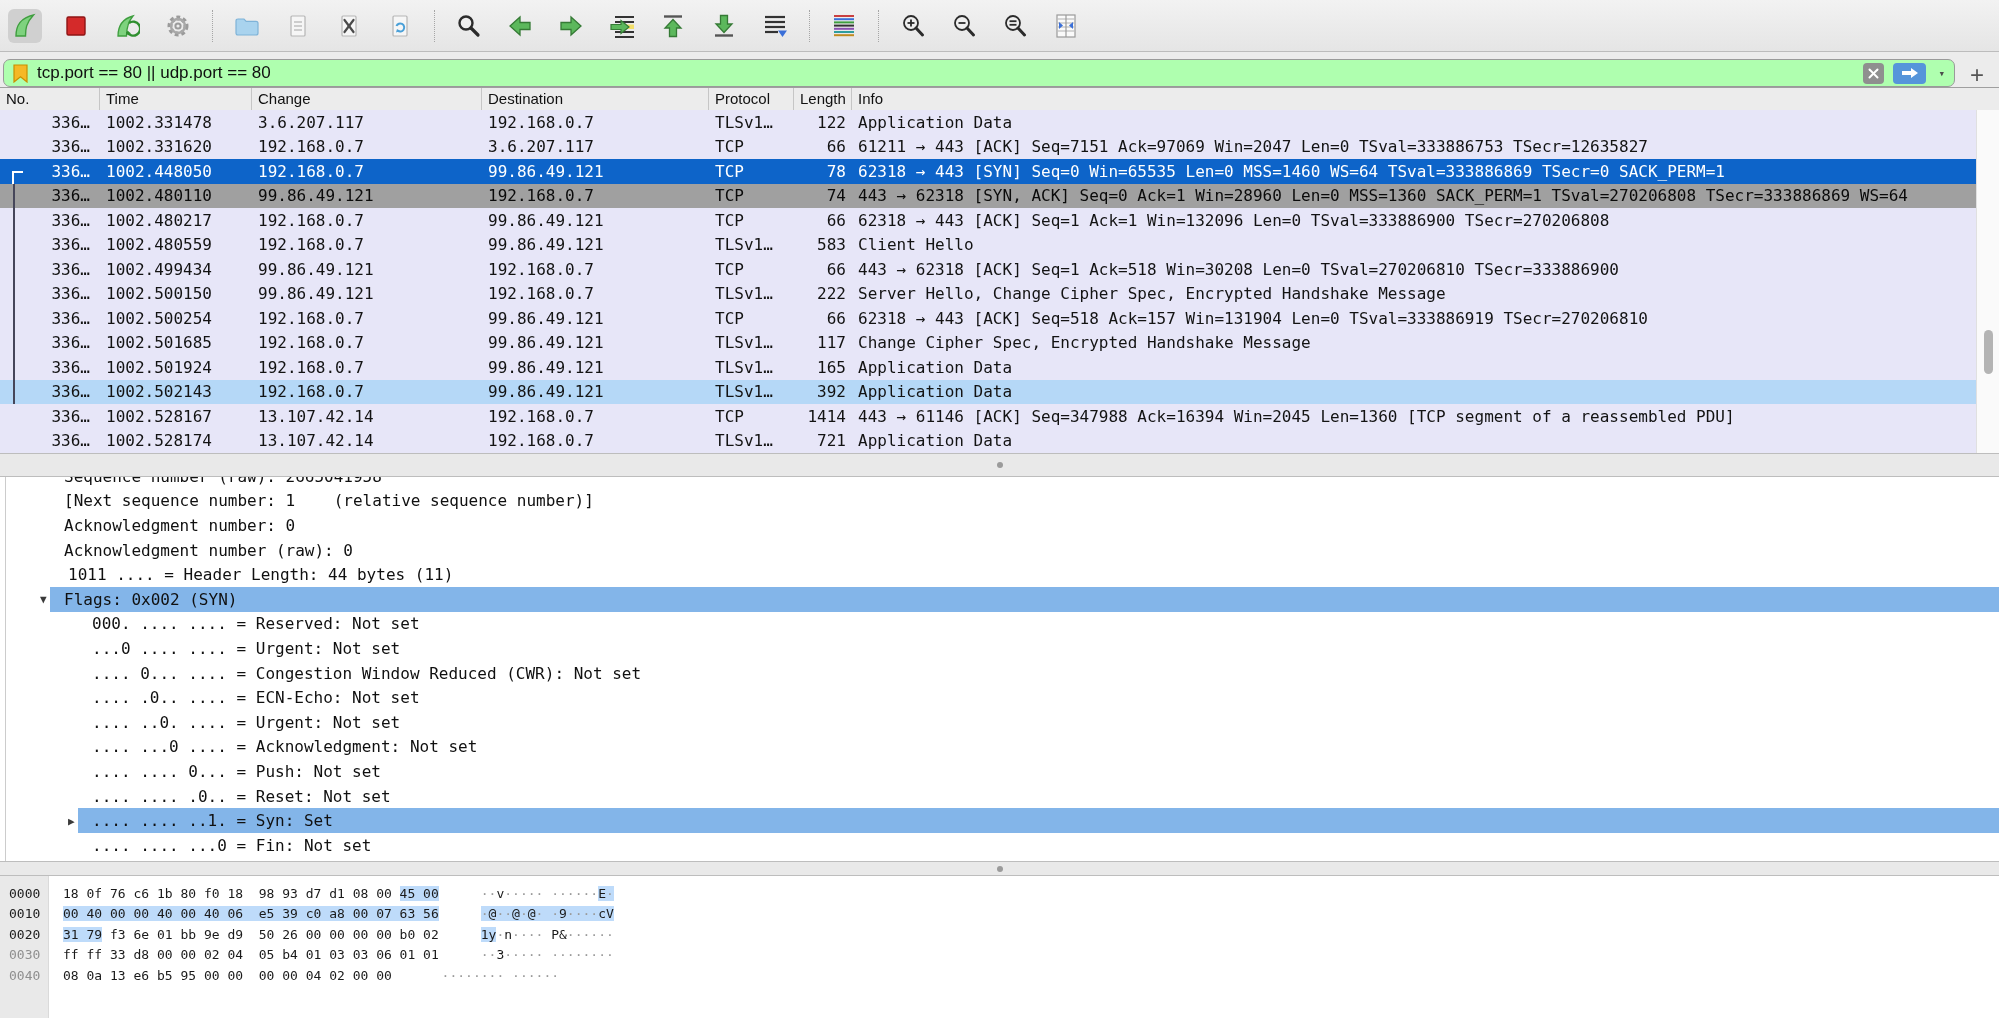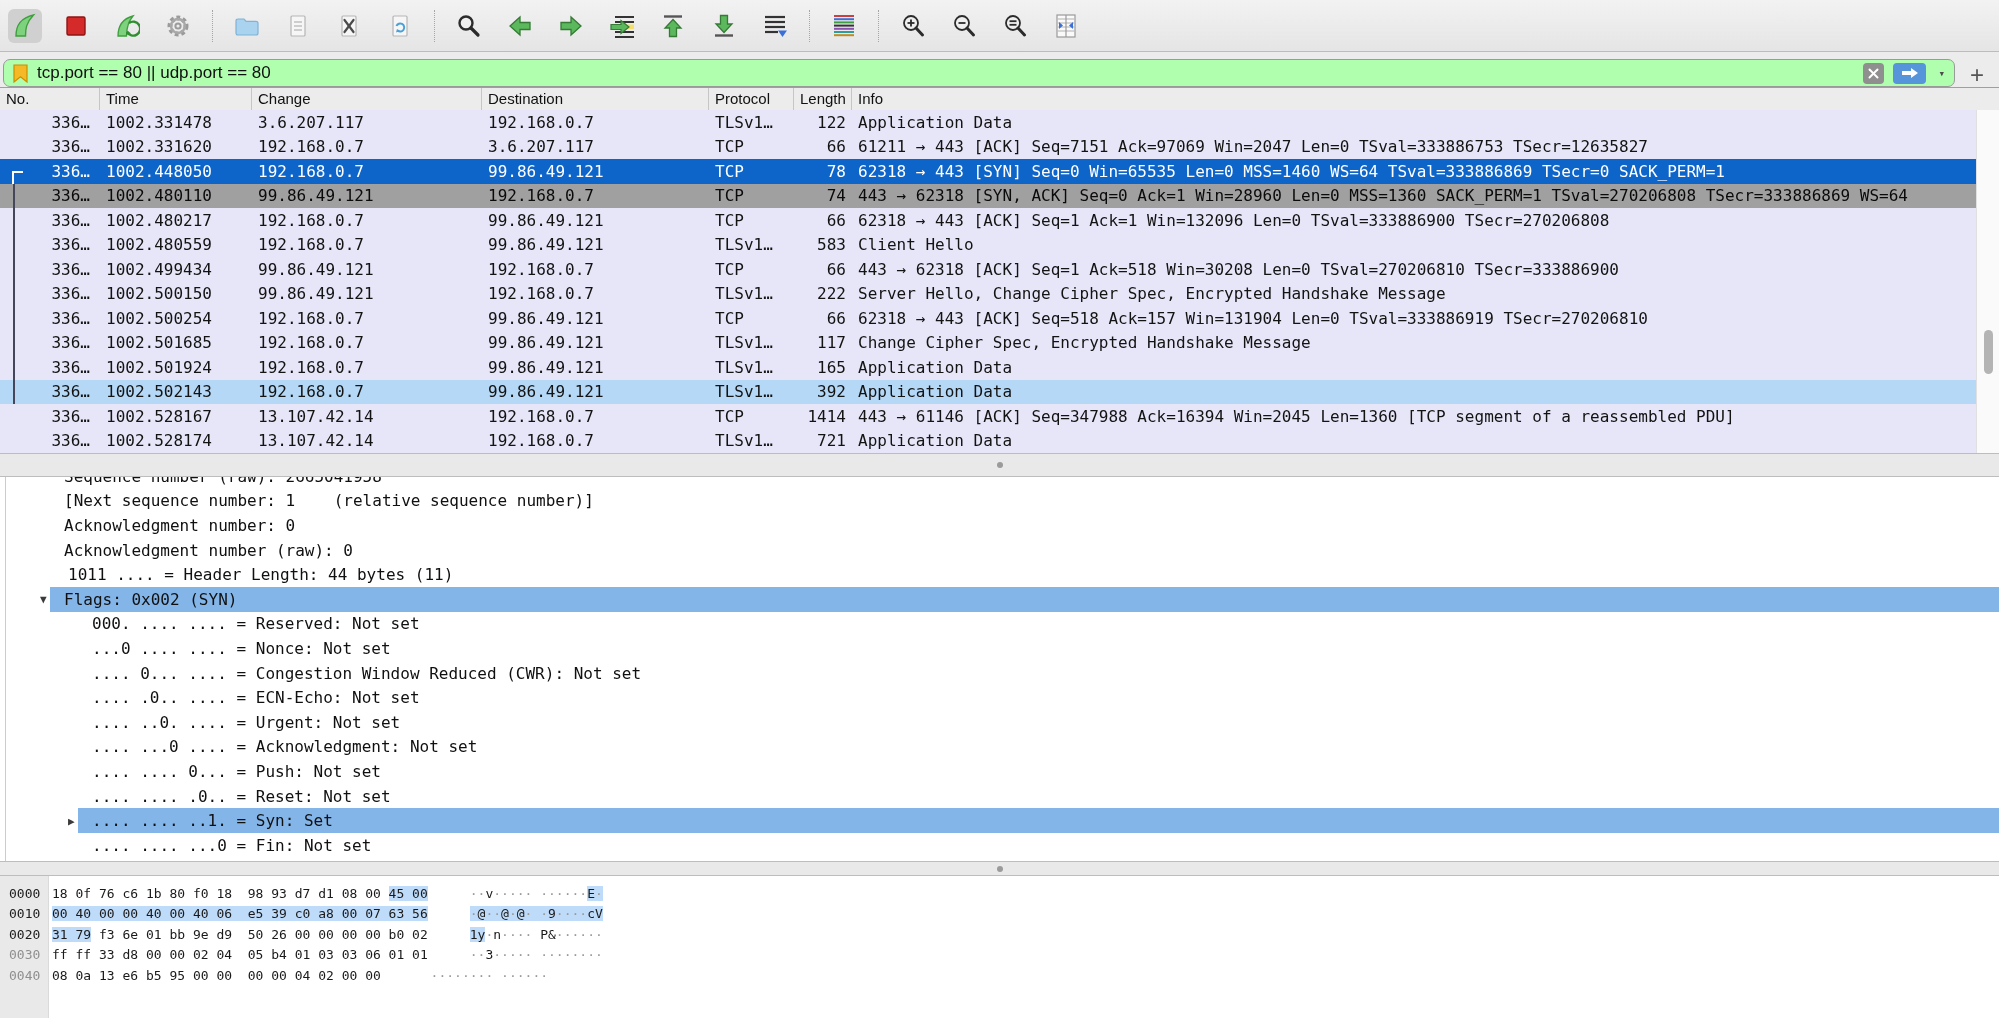--- a/index.html
+++ b/index.html
@@ -80,21 +80,21 @@
   .dtri{position:absolute;font-size:11px;color:#3a3a3a;z-index:1;top:50%;transform:translateY(-50%);}
   .dtext{position:relative;z-index:1;}
 
   
   .bytes{flex:1 1 auto;background:#fff;position:relative;font-size:13px;overflow:hidden;}
   .gutter{position:absolute;left:0;top:0;bottom:0;width:48px;background:#e9e9e9;border-right:1px solid #dadada;}
   .hex-rows{position:relative;padding-top:7px;}
   .hrow{height:20.5px;display:flex;align-items:center;white-space:pre;color:#1a1a1a;}
   .hoff{width:52px;padding-left:9px;box-sizing:border-box;color:#1c1c1c;flex:0 0 auto;}
   .hoff.dim{color:#8f8f8f;}
-  .hexblock{}
+  .hexblock{margin-left:11px;}
   .asciiblock{margin-left:42px;}
   .hb.hl,.ac.hl{background:#bedbfa;}
   .ac.dim{color:#9a9a9a;}
 
   svg{display:block;}
 </style>
 </head>
 <body>
 
 <div class="app">
@@ -377,21 +377,21 @@
 
   <div class="details">
     <div class="details-inner" id="details-inner">
         <div class="drow"><span class="dtext" style="padding-left: 64px;">Sequence number (raw): 2665041958</span></div>
         <div class="drow"><span class="dtext" style="padding-left: 64px;">[Next sequence number: 1    (relative sequence number)]</span></div>
         <div class="drow"><span class="dtext" style="padding-left: 64px;">Acknowledgment number: 0</span></div>
         <div class="drow"><span class="dtext" style="padding-left: 64px;">Acknowledgment number (raw): 0</span></div>
         <div class="drow"><span class="dtext" style="padding-left: 68px;">1011 .... = Header Length: 44 bytes (11)</span></div>
         <div class="drow"><div class="dband" style="left: 50px;"></div><span class="dtri" style="left: 40px;">▼</span><span class="dtext" style="padding-left: 64px;">Flags: 0x002 (SYN)</span></div>
         <div class="drow"><span class="dtext" style="padding-left: 92px;">000. .... .... = Reserved: Not set</span></div>
-        <div class="drow"><span class="dtext" style="padding-left: 92px;">...0 .... .... = Nonce: Not set</span></div>
+        <div class="drow"><span class="dtext" style="padding-left: 92px;">...0 .... .... = Urgent: Not set</span></div>
         <div class="drow"><span class="dtext" style="padding-left: 92px;">.... 0... .... = Congestion Window Reduced (CWR): Not set</span></div>
         <div class="drow"><span class="dtext" style="padding-left: 92px;">.... .0.. .... = ECN-Echo: Not set</span></div>
         <div class="drow"><span class="dtext" style="padding-left: 92px;">.... ..0. .... = Urgent: Not set</span></div>
         <div class="drow"><span class="dtext" style="padding-left: 92px;">.... ...0 .... = Acknowledgment: Not set</span></div>
         <div class="drow"><span class="dtext" style="padding-left: 92px;">.... .... 0... = Push: Not set</span></div>
         <div class="drow"><span class="dtext" style="padding-left: 92px;">.... .... .0.. = Reset: Not set</span></div>
         <div class="drow"><div class="dband" style="left: 78px;"></div><span class="dtri" style="left: 68px;">▶</span><span class="dtext" style="padding-left: 92px;">.... .... ..1. = Syn: Set</span></div>
         <div class="drow"><span class="dtext" style="padding-left: 92px;">.... .... ...0 = Fin: Not set</span></div>
       </div>
   </div>

